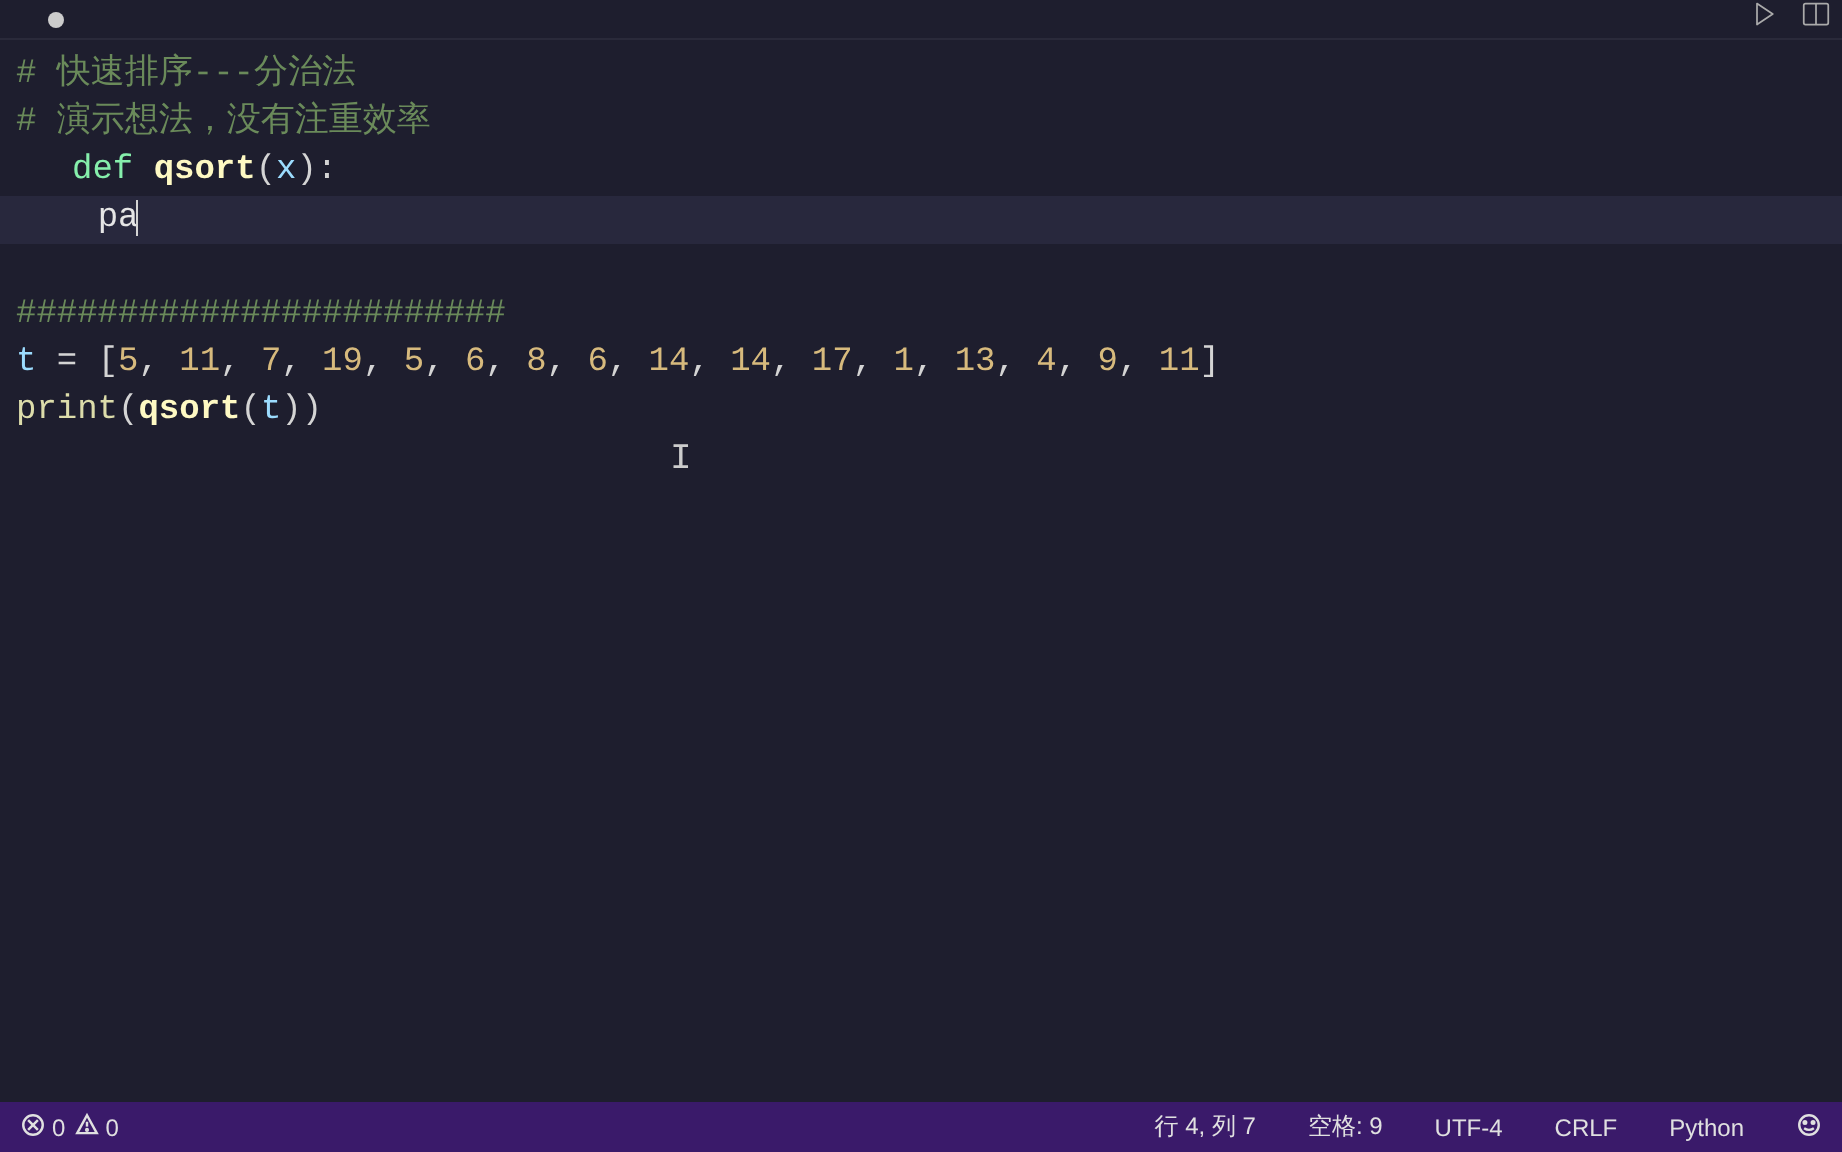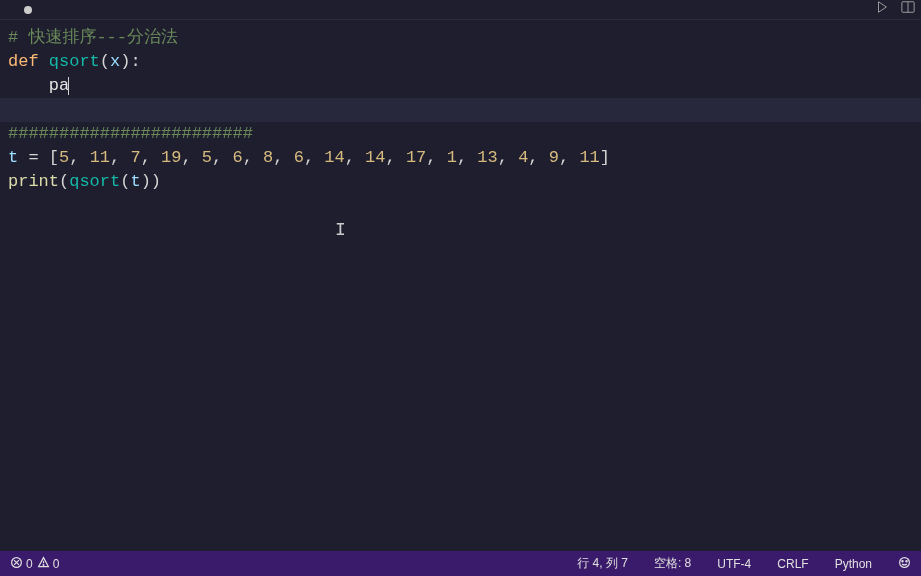--- a/index.html
+++ b/index.html
@@ -40,22 +40,22 @@
     .line-highlight {
       background: rgba(60, 60, 90, 0.35);
       position: absolute;
       left: 0; right: 0;
       height: 24px;
       top: 78px;
       z-index: 0;
     }
     .code-content { position: relative; z-index: 1; }
     .tok-comment { color: #6a8a5a; margin-top: 27px; }
-    .tok-def { color: #fdba74; }
-    .tok-func { color: #14b8a6; }
+    .tok-def { color: #86efac; margin-left: 28px; }
+    .tok-func { color: #fef9c3; font-weight: bold; }
     .tok-param { color: #9cdcfe; }
     .tok-var { color: #9cdcfe; }
     .tok-num { color: #d7ba7d; }
     .tok-punc { color: #d4d4d4; }
     .tok-op { color: #d4d4d4; }
     .tok-print { color: #dcdcaa; }
     .tok-partial { color: #e5e5e5; }
     .tok-hash { color: #6a8a5a; }
     .cursor {
       display: inline-block;
@@ -105,20 +105,21 @@
           <rect x="1" y="2" width="14" height="12" rx="1"></rect>
           <line x1="8" y1="2" x2="8" y2="14"></line>
         </svg></span>
   </div>
 </div>
 
 <div class="editor">
   <div class="line-highlight"></div>
   <div class="code-content">
     <div class="code-line"><span class="tok-comment"># 快速排序---分治法</span></div>
+    <div class="code-line"><span class="tok-comment"># 演示想法，没有注重效率</span></div>
     <div class="code-line"><span class="tok-def">def</span><span class="tok-punc"> </span><span class="tok-func">qsort</span><span class="tok-punc">(</span><span class="tok-param">x</span><span class="tok-punc">):</span></div>
     <div class="code-line"><span class="tok-punc">    </span><span class="tok-partial">pa</span><span class="cursor"></span></div>
     <div class="code-line"></div>
     <div class="code-line"><span class="tok-hash">########################</span></div>
     <div class="code-line" id="list-line"><span class="tok-var">t</span><span class="tok-op"> = </span><span class="tok-punc">[</span><span class="tok-num">5</span><span class="tok-punc">, </span><span class="tok-num">11</span><span class="tok-punc">, </span><span class="tok-num">7</span><span class="tok-punc">, </span><span class="tok-num">19</span><span class="tok-punc">, </span><span class="tok-num">5</span><span class="tok-punc">, </span><span class="tok-num">6</span><span class="tok-punc">, </span><span class="tok-num">8</span><span class="tok-punc">, </span><span class="tok-num">6</span><span class="tok-punc">, </span><span class="tok-num">14</span><span class="tok-punc">, </span><span class="tok-num">14</span><span class="tok-punc">, </span><span class="tok-num">17</span><span class="tok-punc">, </span><span class="tok-num">1</span><span class="tok-punc">, </span><span class="tok-num">13</span><span class="tok-punc">, </span><span class="tok-num">4</span><span class="tok-punc">, </span><span class="tok-num">9</span><span class="tok-punc">, </span><span class="tok-num">11</span><span class="tok-punc">]</span></div>
     <div class="code-line"><span class="tok-print">print</span><span class="tok-punc">(</span><span class="tok-func">qsort</span><span class="tok-punc">(</span><span class="tok-var">t</span><span class="tok-punc">))</span></div>
   </div>
   <div class="text-cursor">I</div>
 </div>
 
@@ -139,21 +140,21 @@
             <circle cx="8" cy="11" r="0.5" fill="#e0e0e0"></circle>
           </svg></span>
       <span>0</span>
     </span>
   </div>
   <div class="status-right">
     <span class="status-item">
         <span>行 4, 列 7</span>
       </span>
     <span class="status-item">
-        <span>空格: 8</span>
+        <span>空格: 9</span>
       </span>
     <span class="status-item">
         <span>UTF-4</span>
       </span>
     <span class="status-item">
         <span>CRLF</span>
       </span>
     <span class="status-item">
         <span>Python</span>
       </span>

